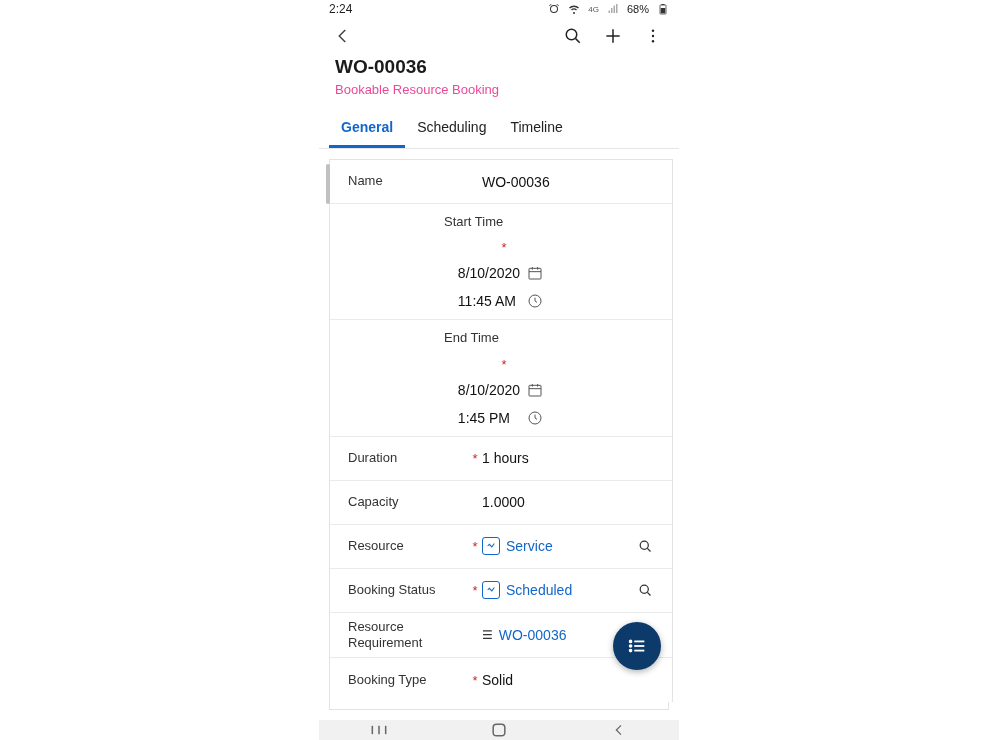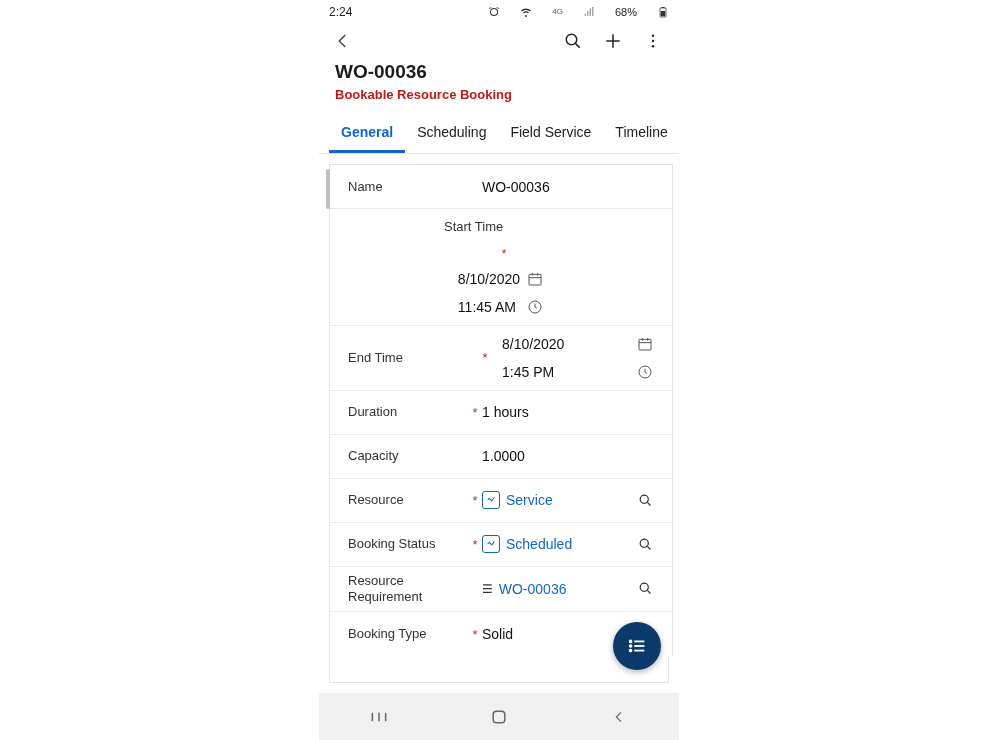--- a/index.html
+++ b/index.html
@@ -23,34 +23,34 @@
     height: 20px;
     display:flex;
     align-items:center;
     justify-content:space-between;
     padding: 0 10px;
     font-size:12px;
     color:#222;
     margin-top:2px;
   }
   .status-left { flex:1; text-align:left; font-weight:500;}
-  .status-right { display:flex; align-items:center; gap:20px; font-size:11px;}
+  .status-right { display:flex; align-items:center; gap:8px; font-size:11px;}
   .status-right svg { width:12px; height:12px; }
   .app-bar {
     display:flex;
     align-items:center;
     height: 40px;
     padding: 0 6px;
   }
   .back-btn { width:36px; height:36px; display:flex; align-items:center; justify-content:center;}
   .app-bar-spacer { flex:1; }
   .app-bar-btn { width:40px; height:40px; display:flex; align-items:center; justify-content:center;}
   .header-block { padding: 0 16px 6px 16px;}
   .page-title { font-size:19px; font-weight:700; color:#1b1b1b; }
-  .page-subtitle { font-size:13px; color:#b91c1c; margin-top:4px;font-weight:bold;}
+  .page-subtitle { font-size:13px; color:#ec4899; margin-top:4px;}
   .tabs {
     display:flex;
     border-bottom:1px solid #e6e6e6;
     padding: 0 10px;
     gap: 0;
     margin-top:8px;
   }
   .tab {
     padding: 8px 12px 10px 12px;
     font-size:14px;
@@ -195,21 +195,20 @@
   </div>
 
   <div class="header-block">
     <div class="page-title">WO-00036</div>
     <div class="page-subtitle">Bookable Resource Booking</div>
   </div>
 
   <div class="tabs">
     <div class="tab active">General</div>
     <div class="tab">Scheduling</div>
-    <div class="tab">Field Service</div>
     <div class="tab">Timeline</div>
   </div>
 
   <div class="form-panel">
     <div class="scroll-handle"></div>
 
     <div class="row">
       <div class="row-label">Name</div>
       <div class="req"></div>
       <div class="row-value">WO-00036</div>
@@ -236,21 +235,21 @@
           <div class="row-tail">
             <svg width="16" height="16" viewBox="0 0 24 24" fill="none" stroke="#555" stroke-width="1.5">
                 <circle cx="12" cy="12" r="9"></circle>
                 <polyline points="12 7 12 12 15 14"></polyline>
               </svg>
           </div>
         </div>
       </div>
     </div>
 
-    <div class="row dt-row" style="flex-direction:row;">
+    <div class="row dt-row" style="flex-direction:column;">
       <div class="row-label">End Time</div>
       <div class="req">*</div>
       <div style="flex:1; display:flex; flex-direction:column; gap:12px;">
         <div class="dt-line">
           <div class="row-value">8/10/2020</div>
           <div class="row-tail">
             <svg width="16" height="16" viewBox="0 0 24 24" fill="none" stroke="#555" stroke-width="1.5">
                 <rect x="3" y="5" width="18" height="16" rx="1"></rect>
                 <line x1="3" y1="10" x2="21" y2="10"></line>
                 <line x1="8" y1="3" x2="8" y2="7"></line>

